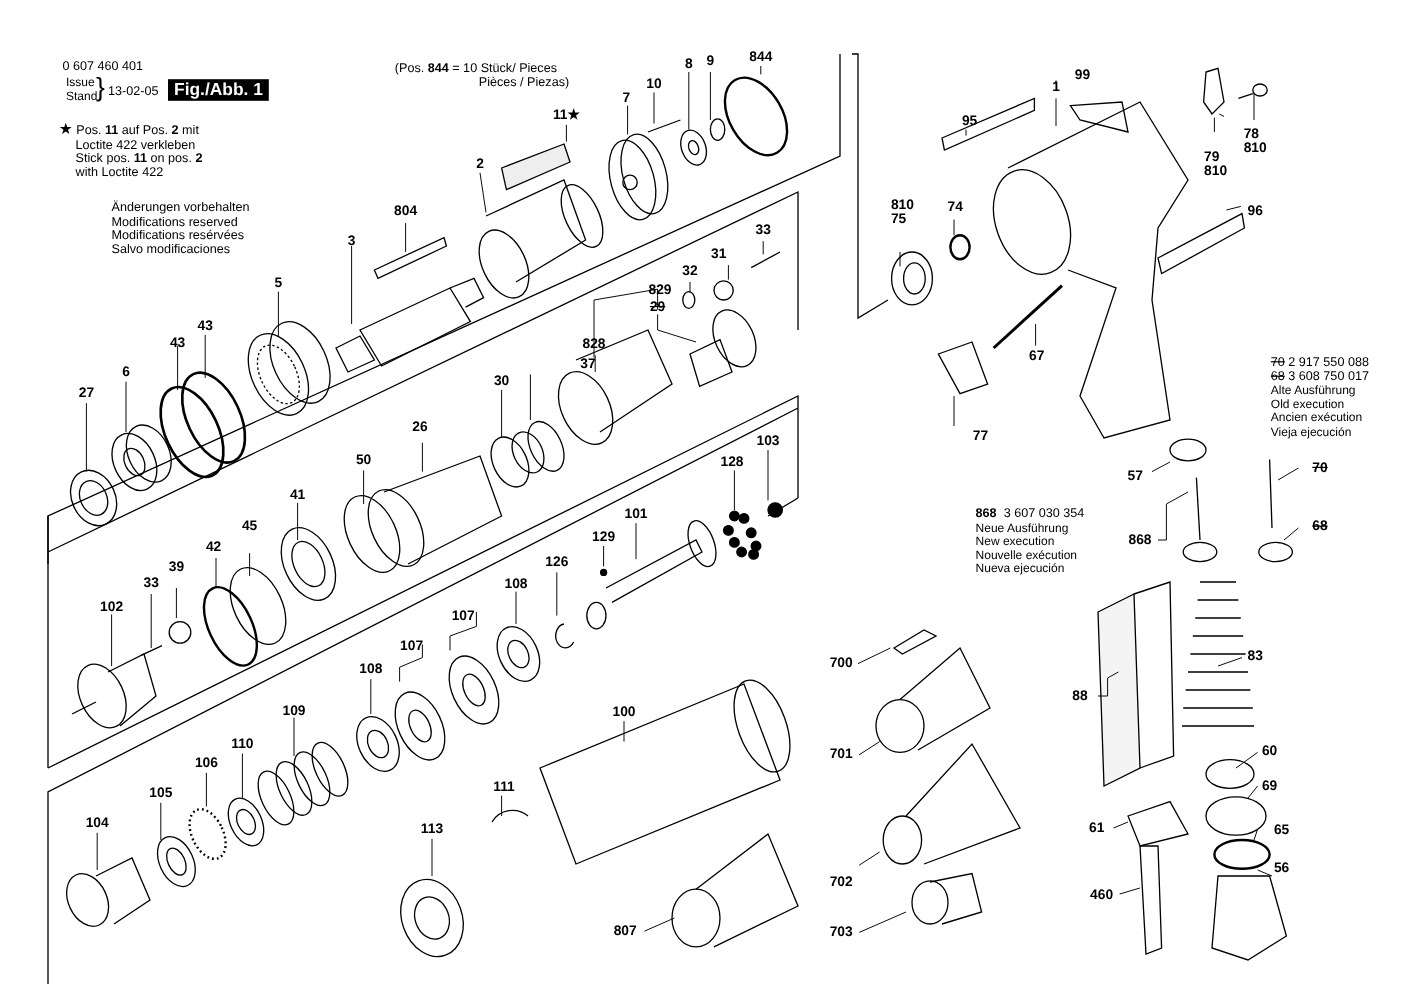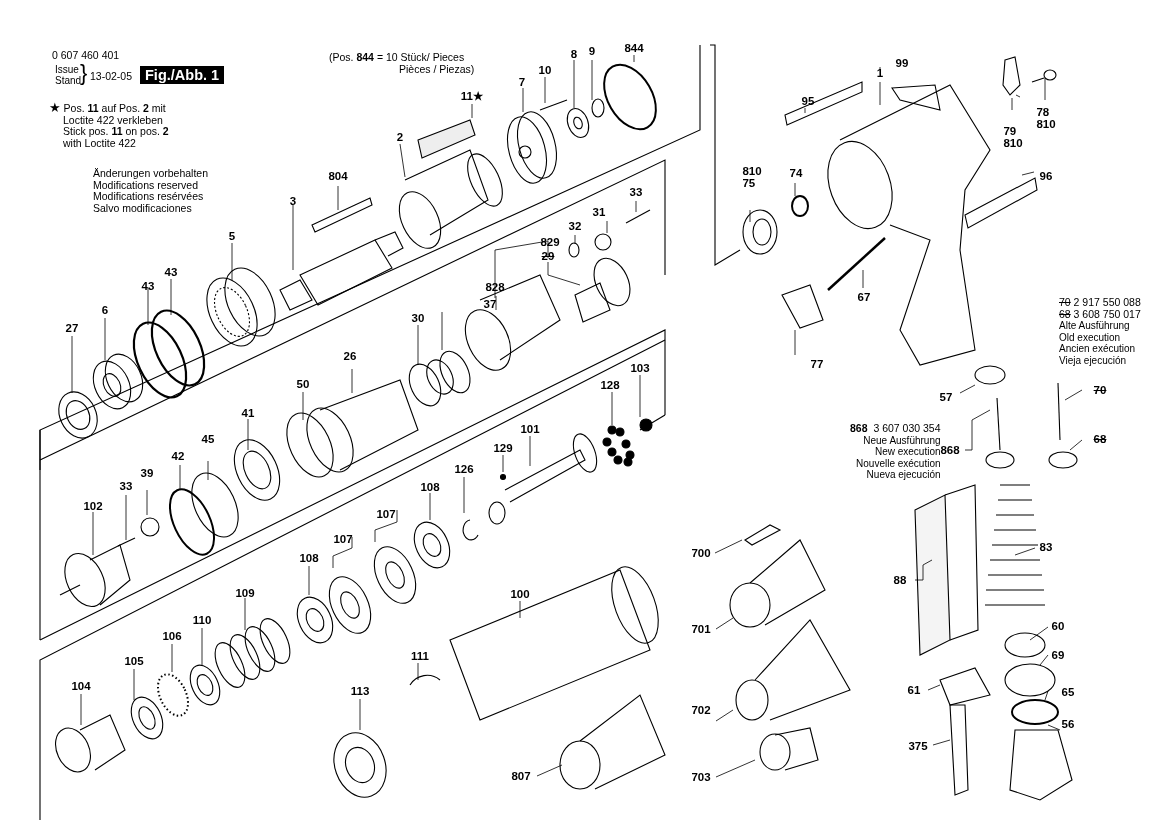--- a/index.html
+++ b/index.html
@@ -371,21 +371,21 @@
 
 <div class="abs" style="left:1027px; top:297px;margin-left:32px;">
   <div class="note"><span style="text-decoration:line-through;">70</span> <span>2 917 550 088</span></div>
   <div class="note"><span style="text-decoration:line-through;">68</span> <span>3 608 750 017</span></div>
   <div class="bold-note">Alte Ausführung</div>
   <div class="bold-note">Old execution</div>
   <div class="bold-note">Ancien exécution</div>
   <div class="bold-note">Vieja ejecución</div>
 </div>
 
-<div class="abs" style="left:850px; top:423px;text-align:right;">
+<div class="abs" style="left:813px; top:423px;">
   <div class="note"><b>868</b>&nbsp; <span>3 607 030 354</span></div>
   <div class="bold-note">Neue Ausführung</div>
   <div class="bold-note">New execution</div>
   <div class="bold-note">Nouvelle exécution</div>
   <div class="bold-note">Nueva ejecución</div>
 </div>
 
 <div class="lbl" style="left:72px;  top:322px;">27</div>
 <div class="lbl" style="left:105px; top:304px;">6</div>
 <div class="lbl" style="left:148px; top:280px;">43</div>
@@ -429,21 +429,21 @@
 <div class="lbl" style="left:202px; top:614px;">110</div>
 <div class="lbl" style="left:172px; top:630px;">106</div>
 <div class="lbl" style="left:134px; top:655px;">105</div>
 <div class="lbl" style="left:81px;  top:680px;">104</div>
 <div class="lbl" style="left:520px; top:588px;">100</div>
 <div class="lbl" style="left:420px; top:650px;">111</div>
 <div class="lbl" style="left:360px; top:685px;">113</div>
 <div class="lbl" style="left:521px; top:770px;">807</div>
 <div class="lbl" style="left:701px; top:547px;">700</div>
 <div class="lbl" style="left:701px; top:623px;">701</div>
-<div class="lbl" style="left:701px; top:704px;">702</div>
+<div class="lbl" style="left:701px; top:729px;">702</div>
 <div class="lbl" style="left:701px; top:771px;">703</div>
 <div class="lbl" style="left:880px; top:67px;">1</div>
 <div class="lbl" style="left:902px; top:57px;">99</div>
 <div class="lbl" style="left:808px; top:95px;">95</div>
 <div class="lbl" style="left:1046px; top:170px;">96</div>
 <div class="lbl" style="left:1013px; top:125px;">
     <div>79</div>
     <div>810</div>
   </div>
 <div class="lbl" style="left:1046px; top:106px;">
@@ -461,13 +461,13 @@
 <div class="lbl" style="left:950px; top:444px;">868</div>
 <div class="lbl strike" style="left:1100px; top:384px;">70</div>
 <div class="lbl strike" style="left:1100px; top:433px;">68</div>
 <div class="lbl" style="left:1046px; top:541px;">83</div>
 <div class="lbl" style="left:900px; top:574px;">88</div>
 <div class="lbl" style="left:1058px; top:620px;">60</div>
 <div class="lbl" style="left:1058px; top:649px;">69</div>
 <div class="lbl" style="left:1068px; top:686px;">65</div>
 <div class="lbl" style="left:1068px; top:718px;">56</div>
 <div class="lbl" style="left:914px; top:684px;">61</div>
-<div class="lbl" style="left:918px; top:740px;">375</div>
+<div class="lbl" style="left:918px; top:740px;">460</div>
 
 </body></html>

